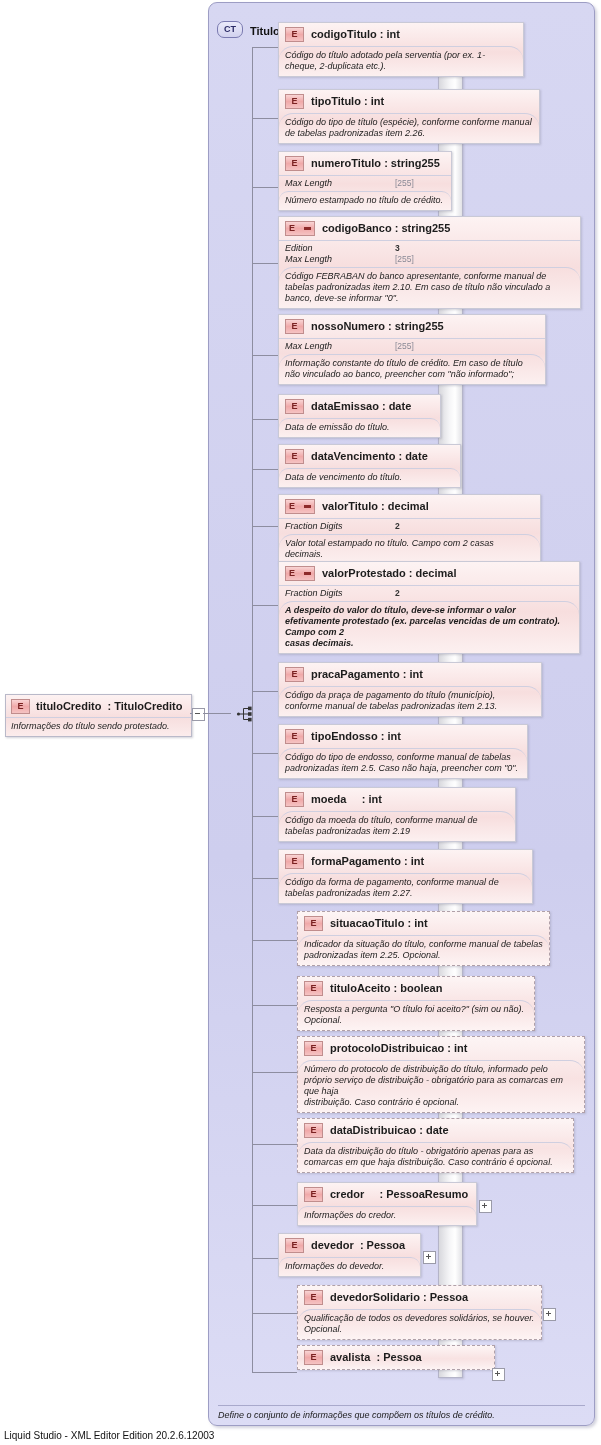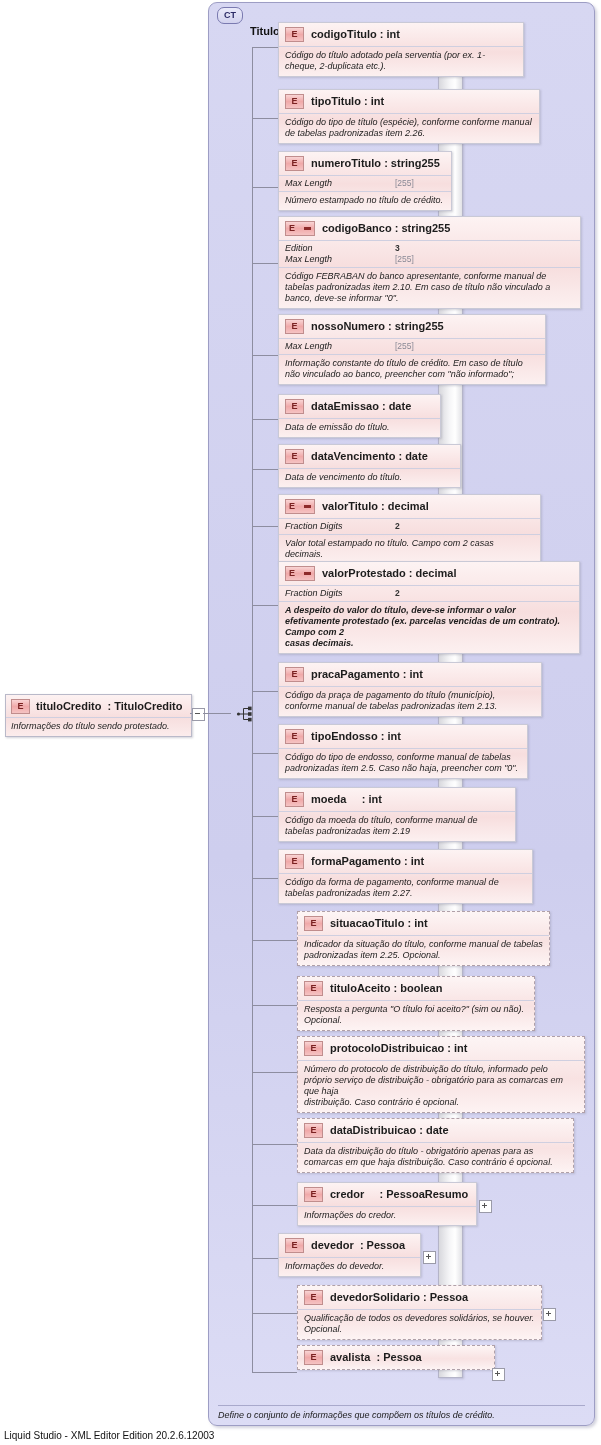--- a/index.html
+++ b/index.html
@@ -48,21 +48,21 @@
   #conn-line2{position:absolute;left:203px;top:713px;width:28px;height:1px;background:#8d8da0;}
   
   #seq-icon{position:absolute;left:236px;top:704px;width:20px;height:20px;}
   
   #ct-box{
     position:absolute;left:208px;top:2px;width:385px;height:1422px;
     border:1px solid #9d9dc4;border-radius:9px;
     background:linear-gradient(180deg,#d7d7f2 0%,#ceceee 60%,#dcdcf5 100%);
     box-shadow:2px 2px 3px rgba(130,130,160,.35);
   }
-  #ct-head{position:absolute;left:8px;top:4px;display:flex;align-items:flex-start;gap:7px;}
+  #ct-head{position:absolute;left:8px;top:4px;display:flex;align-items:flex-end;gap:7px;}
   .cticon{
     display:inline-block;width:24px;height:15px;border:1px solid #7a7ab0;border-radius:7px;
     background:linear-gradient(180deg,#eaeafa 0%,#d2d2ee 100%);
     color:#2c2c66;font:bold 9px/15px "Liberation Sans",sans-serif;text-align:center;
   }
   #ct-title{font:bold 11px/13px "Liberation Sans",sans-serif;color:#111;margin-top:18px;}
   #ct-footer{
     position:absolute;left:9px;right:9px;bottom:4px;
     border-top:1px solid #a9a9cc;padding-top:4px;
     font:italic 9px/11px "Liberation Sans",sans-serif;color:#1b1b1b;
@@ -92,21 +92,21 @@
     padding:2px 6px 2px 6px;
     font:italic 9px/11px "Liberation Sans",sans-serif;color:#222;
   }
   .el .facets .frow{display:flex;}
   .el .facets .fname{min-width:66px;}
   .el .facets .fval{font-style:normal;font-weight:bold;font-size:8.5px;color:#333;padding-left:44px;}
   .el .facets .fval.grey{color:#8a8a96;font-weight:normal;}
   .el .doc{
     border-top:1px solid #cfcfe0;
     padding:3px 6px 4px 6px;
-    font:italic 9px/11px "Liberation Sans",sans-serif;color:#1b1b1b;
+    font:italic 9px/11px "Liberation Sans",sans-serif;color:#1b1b1b;border-radius:14px;
   }
   
   .occ{
     position:absolute;
     font:italic 9px/10px "Liberation Sans",sans-serif;color:#333;
     white-space:nowrap;
     padding-left:44px;
   }
   
   .hline{position:absolute;height:1px;background:#8d8da0;}

